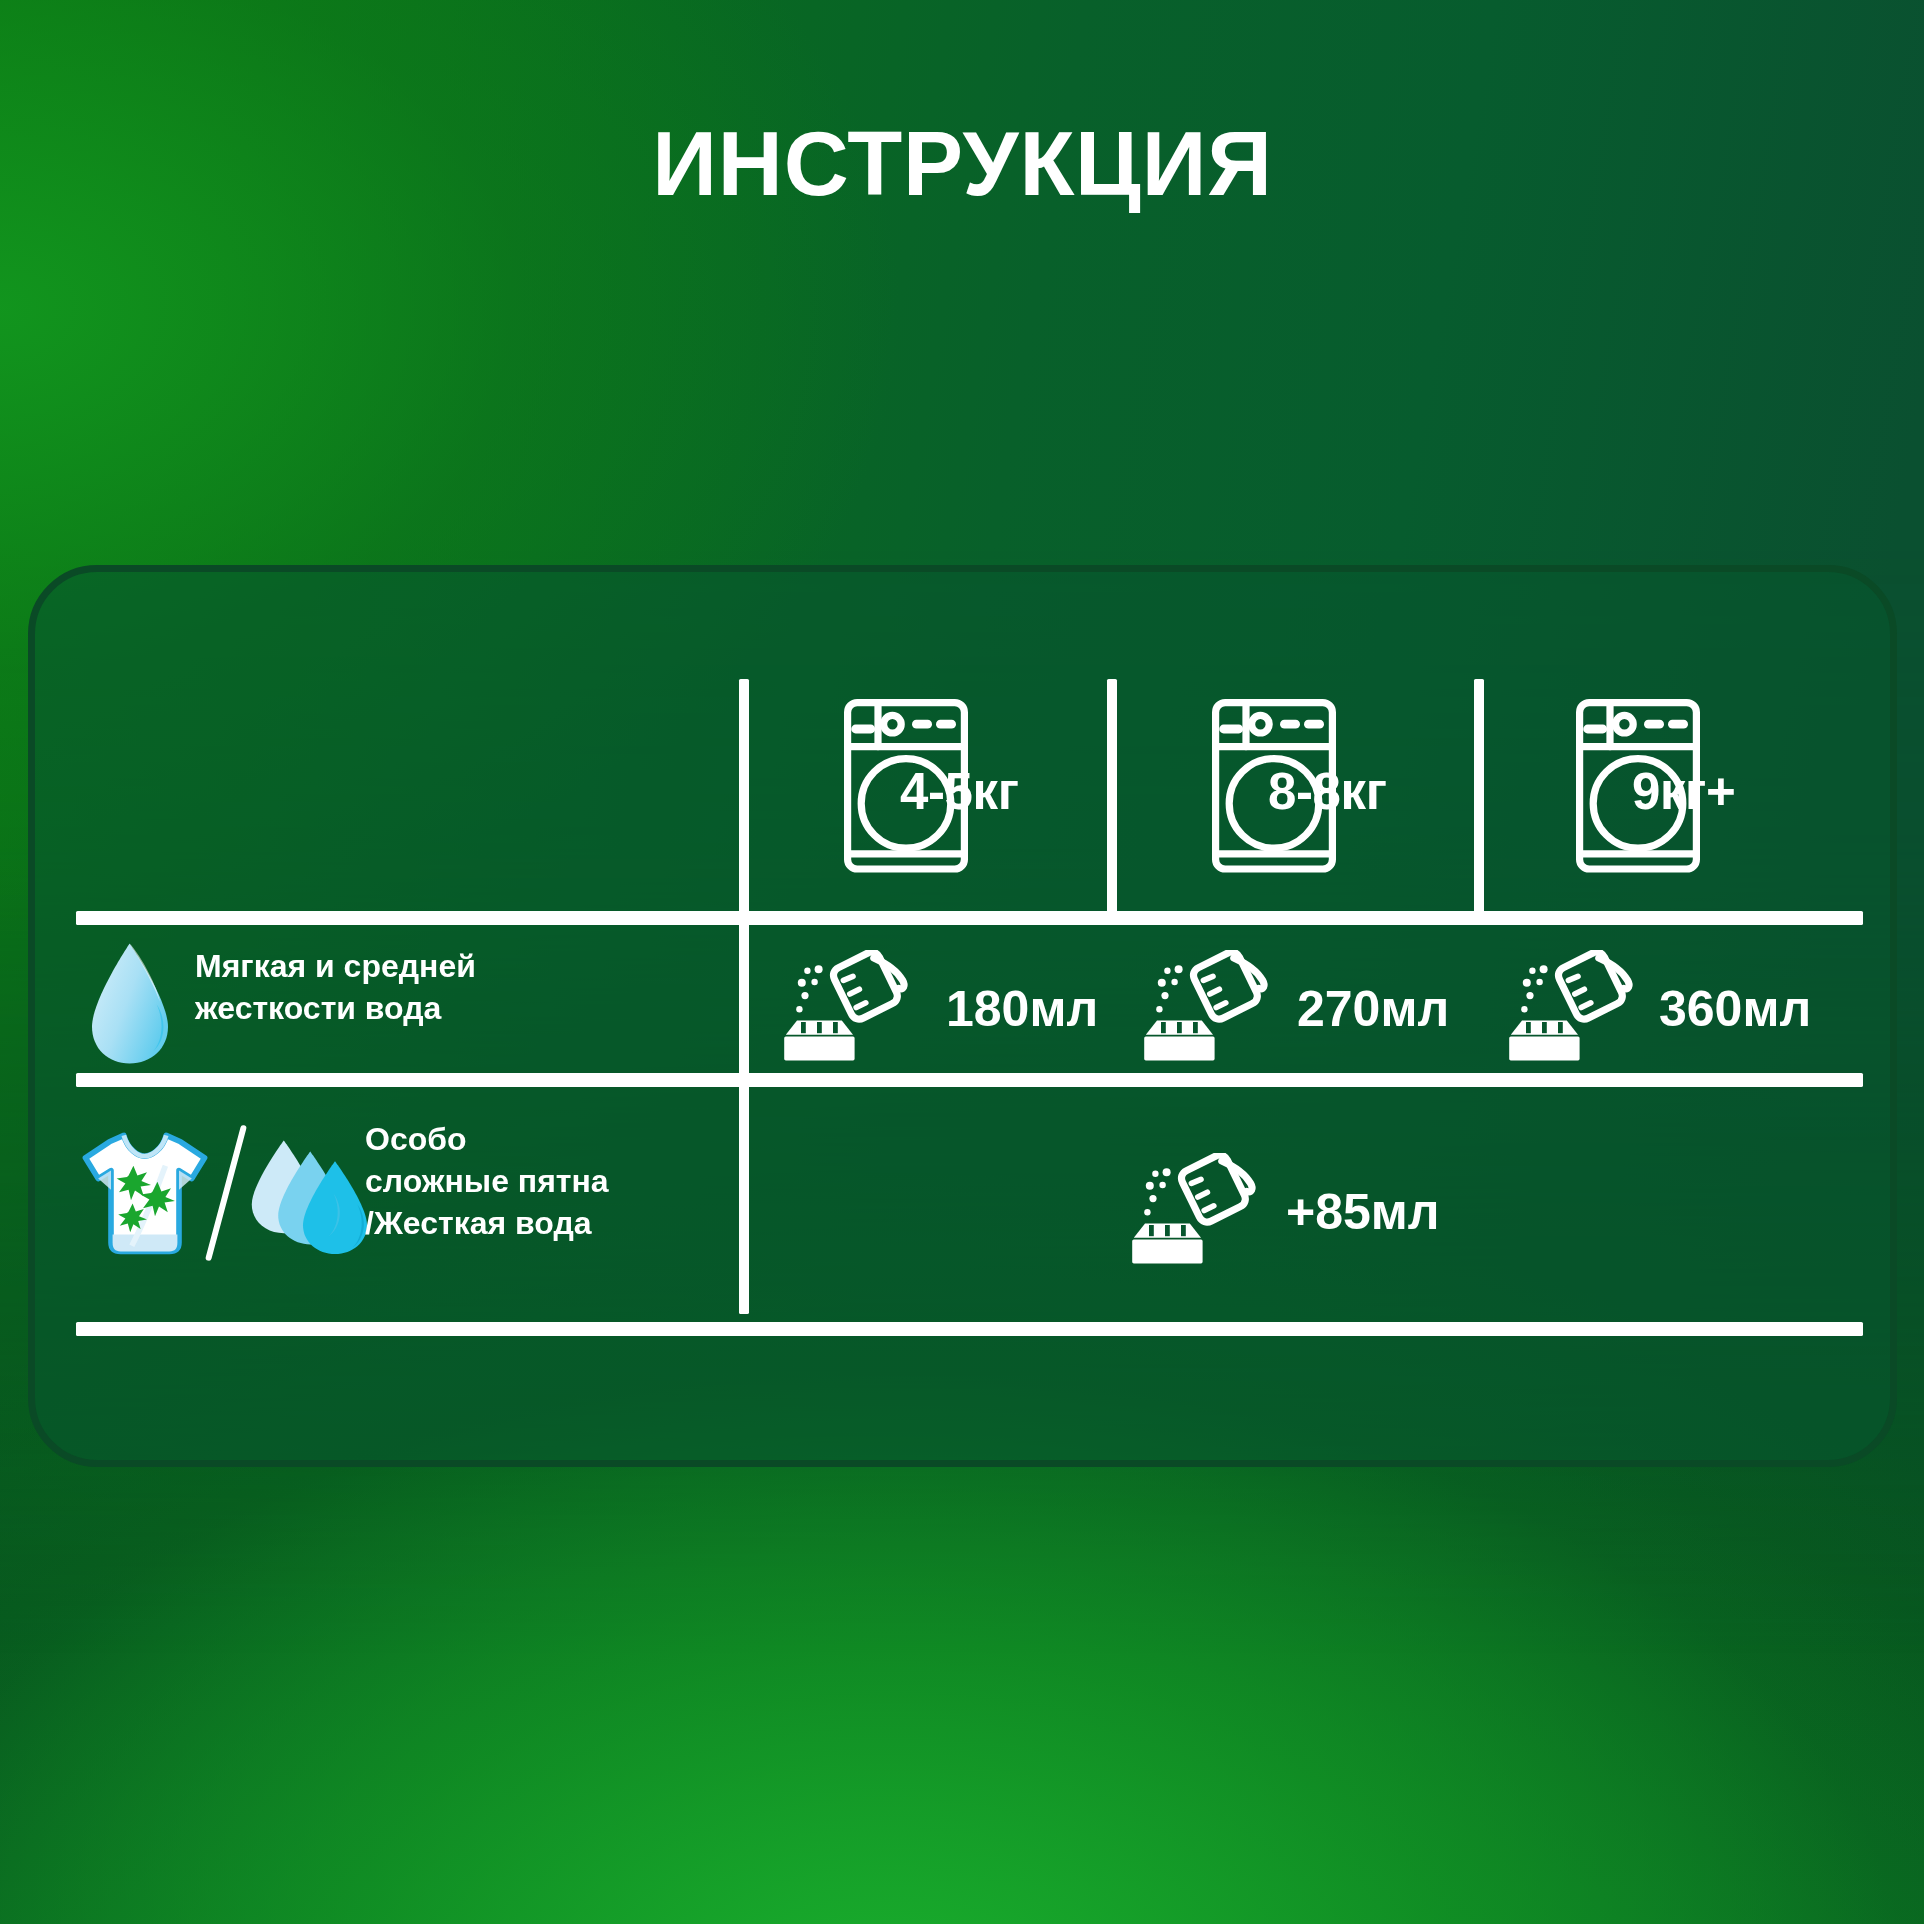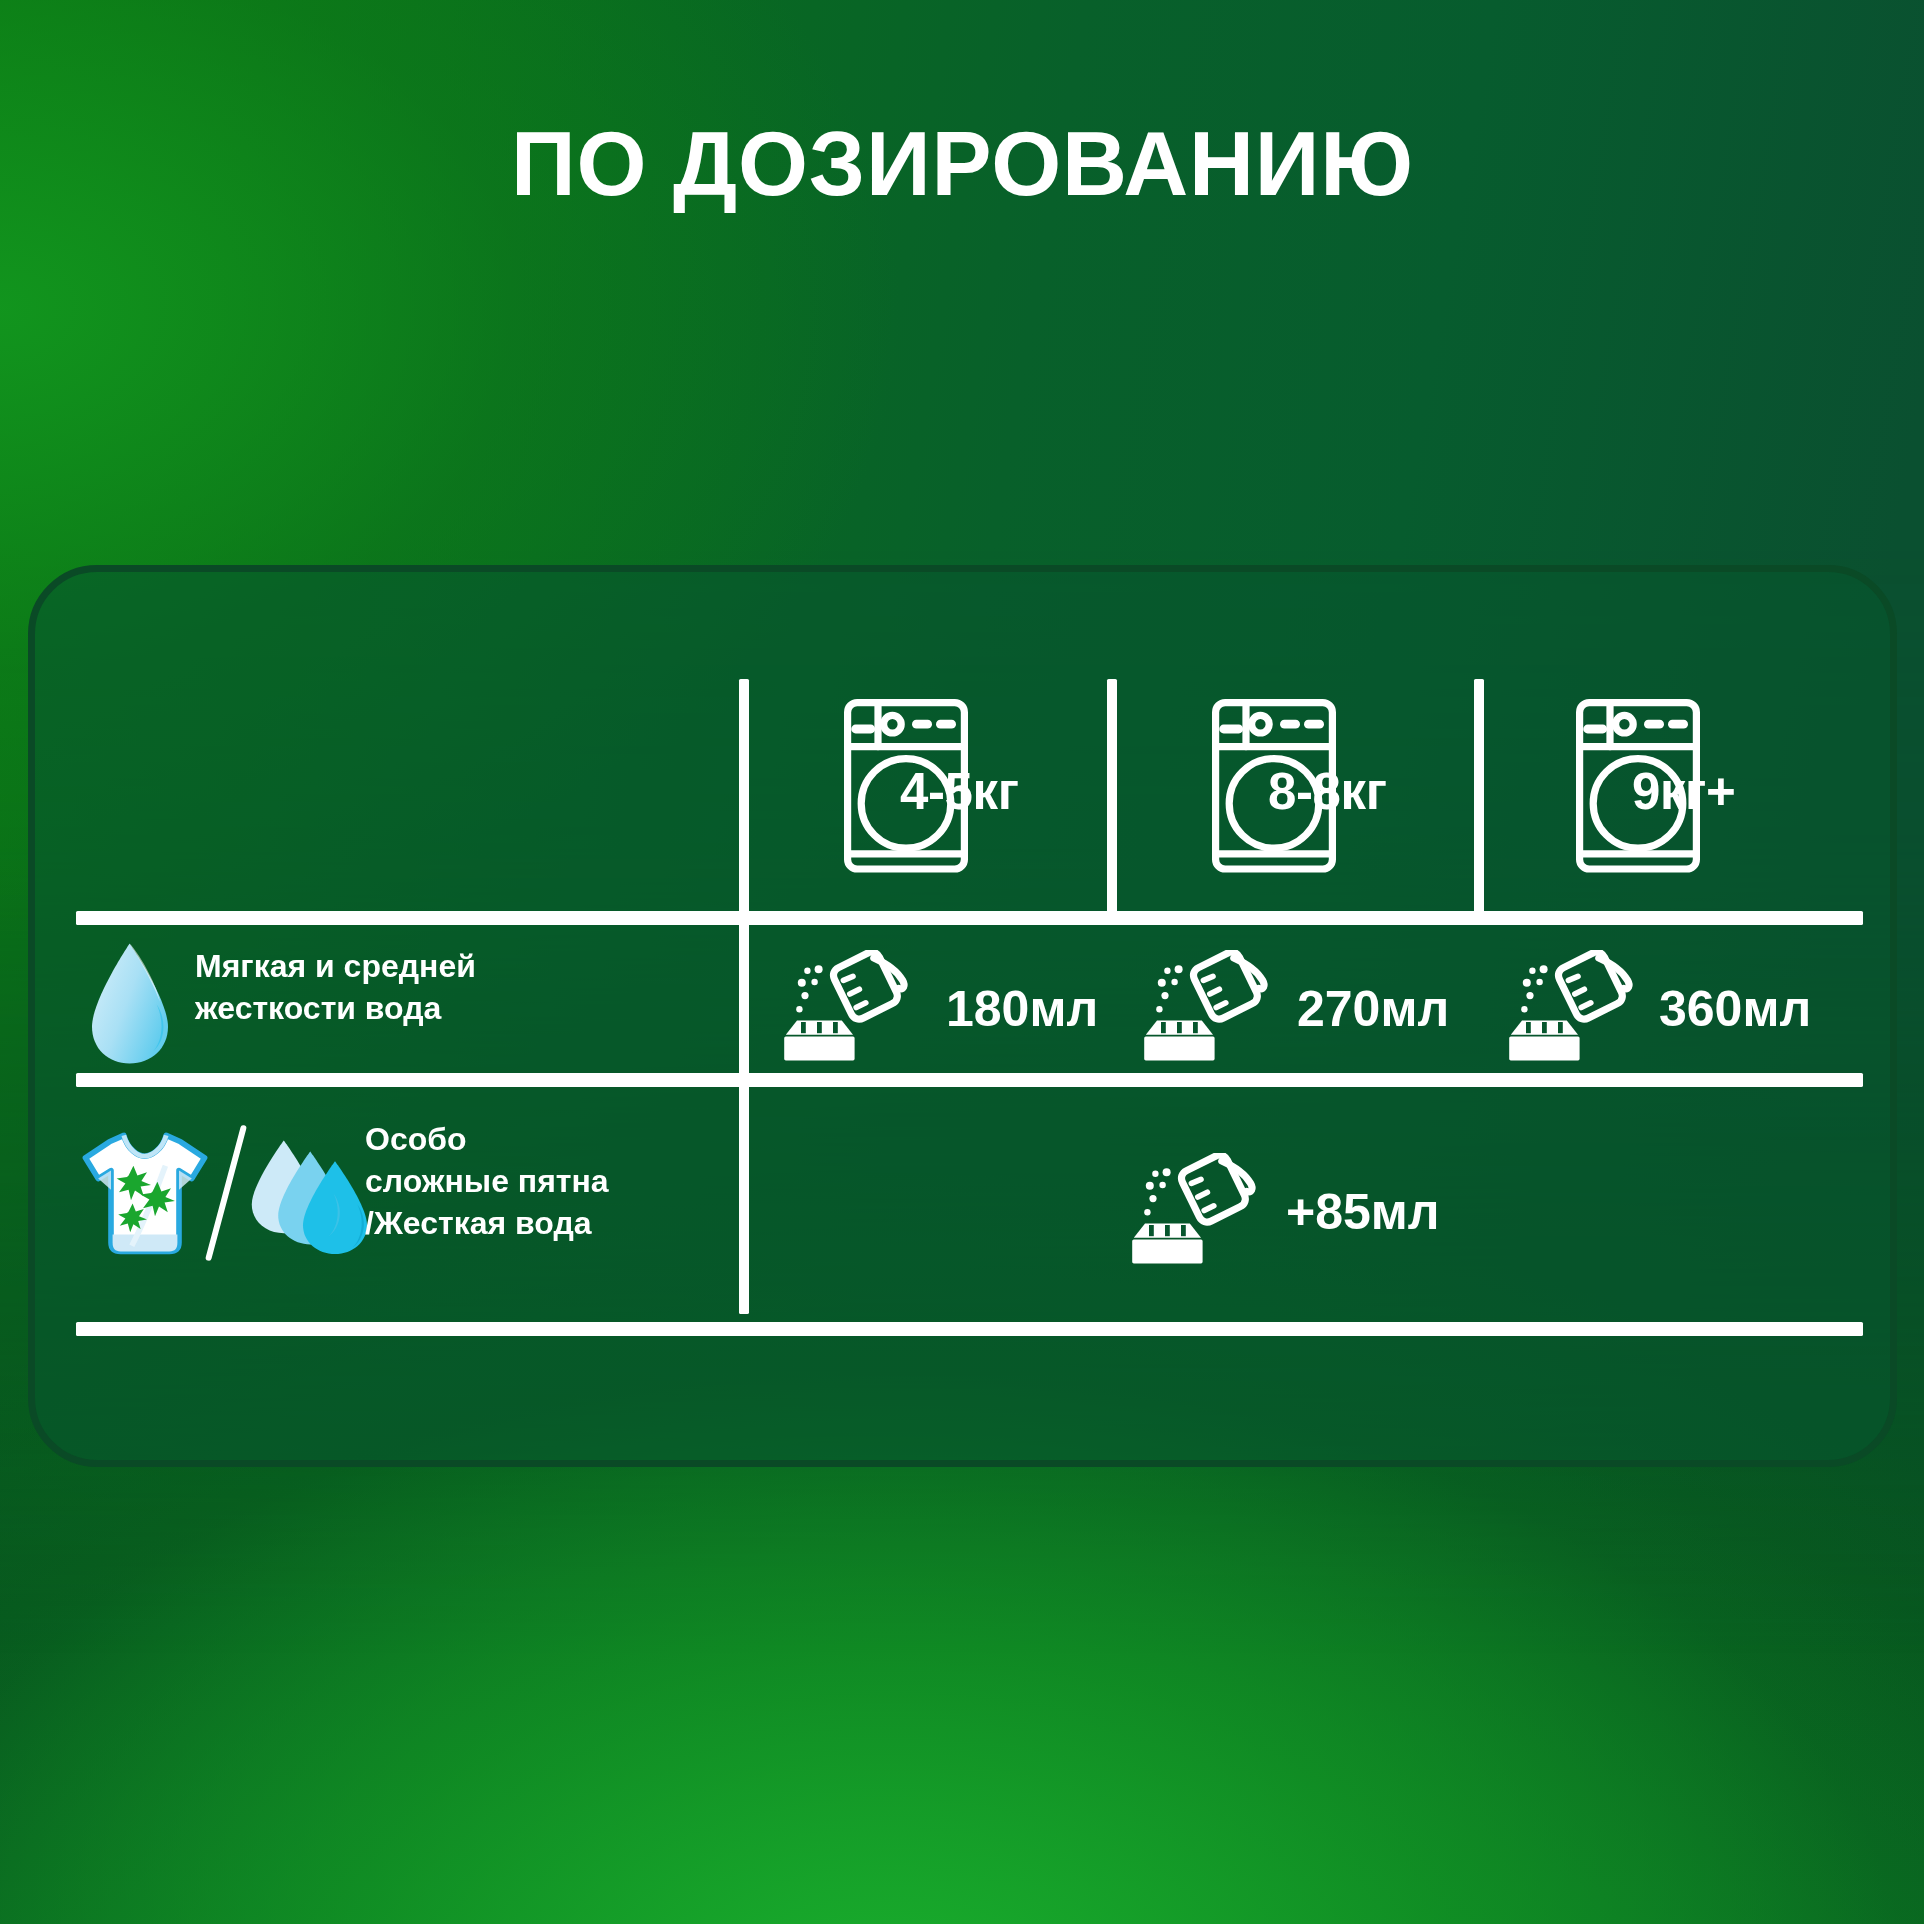--- a/index.html
+++ b/index.html
@@ -100,21 +100,21 @@
 </style>
 </head>
 <body>
 
 <div id="bg-base"></div>
 <div id="bg-top"></div>
 <div id="bg-left"></div>
 <div id="bg-bottom"></div>
 
 <div id="title">
-  <span class="ln">ПО ДОЗИРОВАНИЮ</span>
+  <span class="ln">ИНСТРУКЦИЯ</span>
 </div>
 
 <div id="card"></div>
 
 <div id="table">
 
   <div class="hline" style="left:76px;  top:911px; width:1787px;"></div>
   <div class="hline" style="left:76px;  top:1073px; width:1787px;"></div>
   <div class="hline" style="left:76px;  top:1322px; width:1787px;"></div>
 

